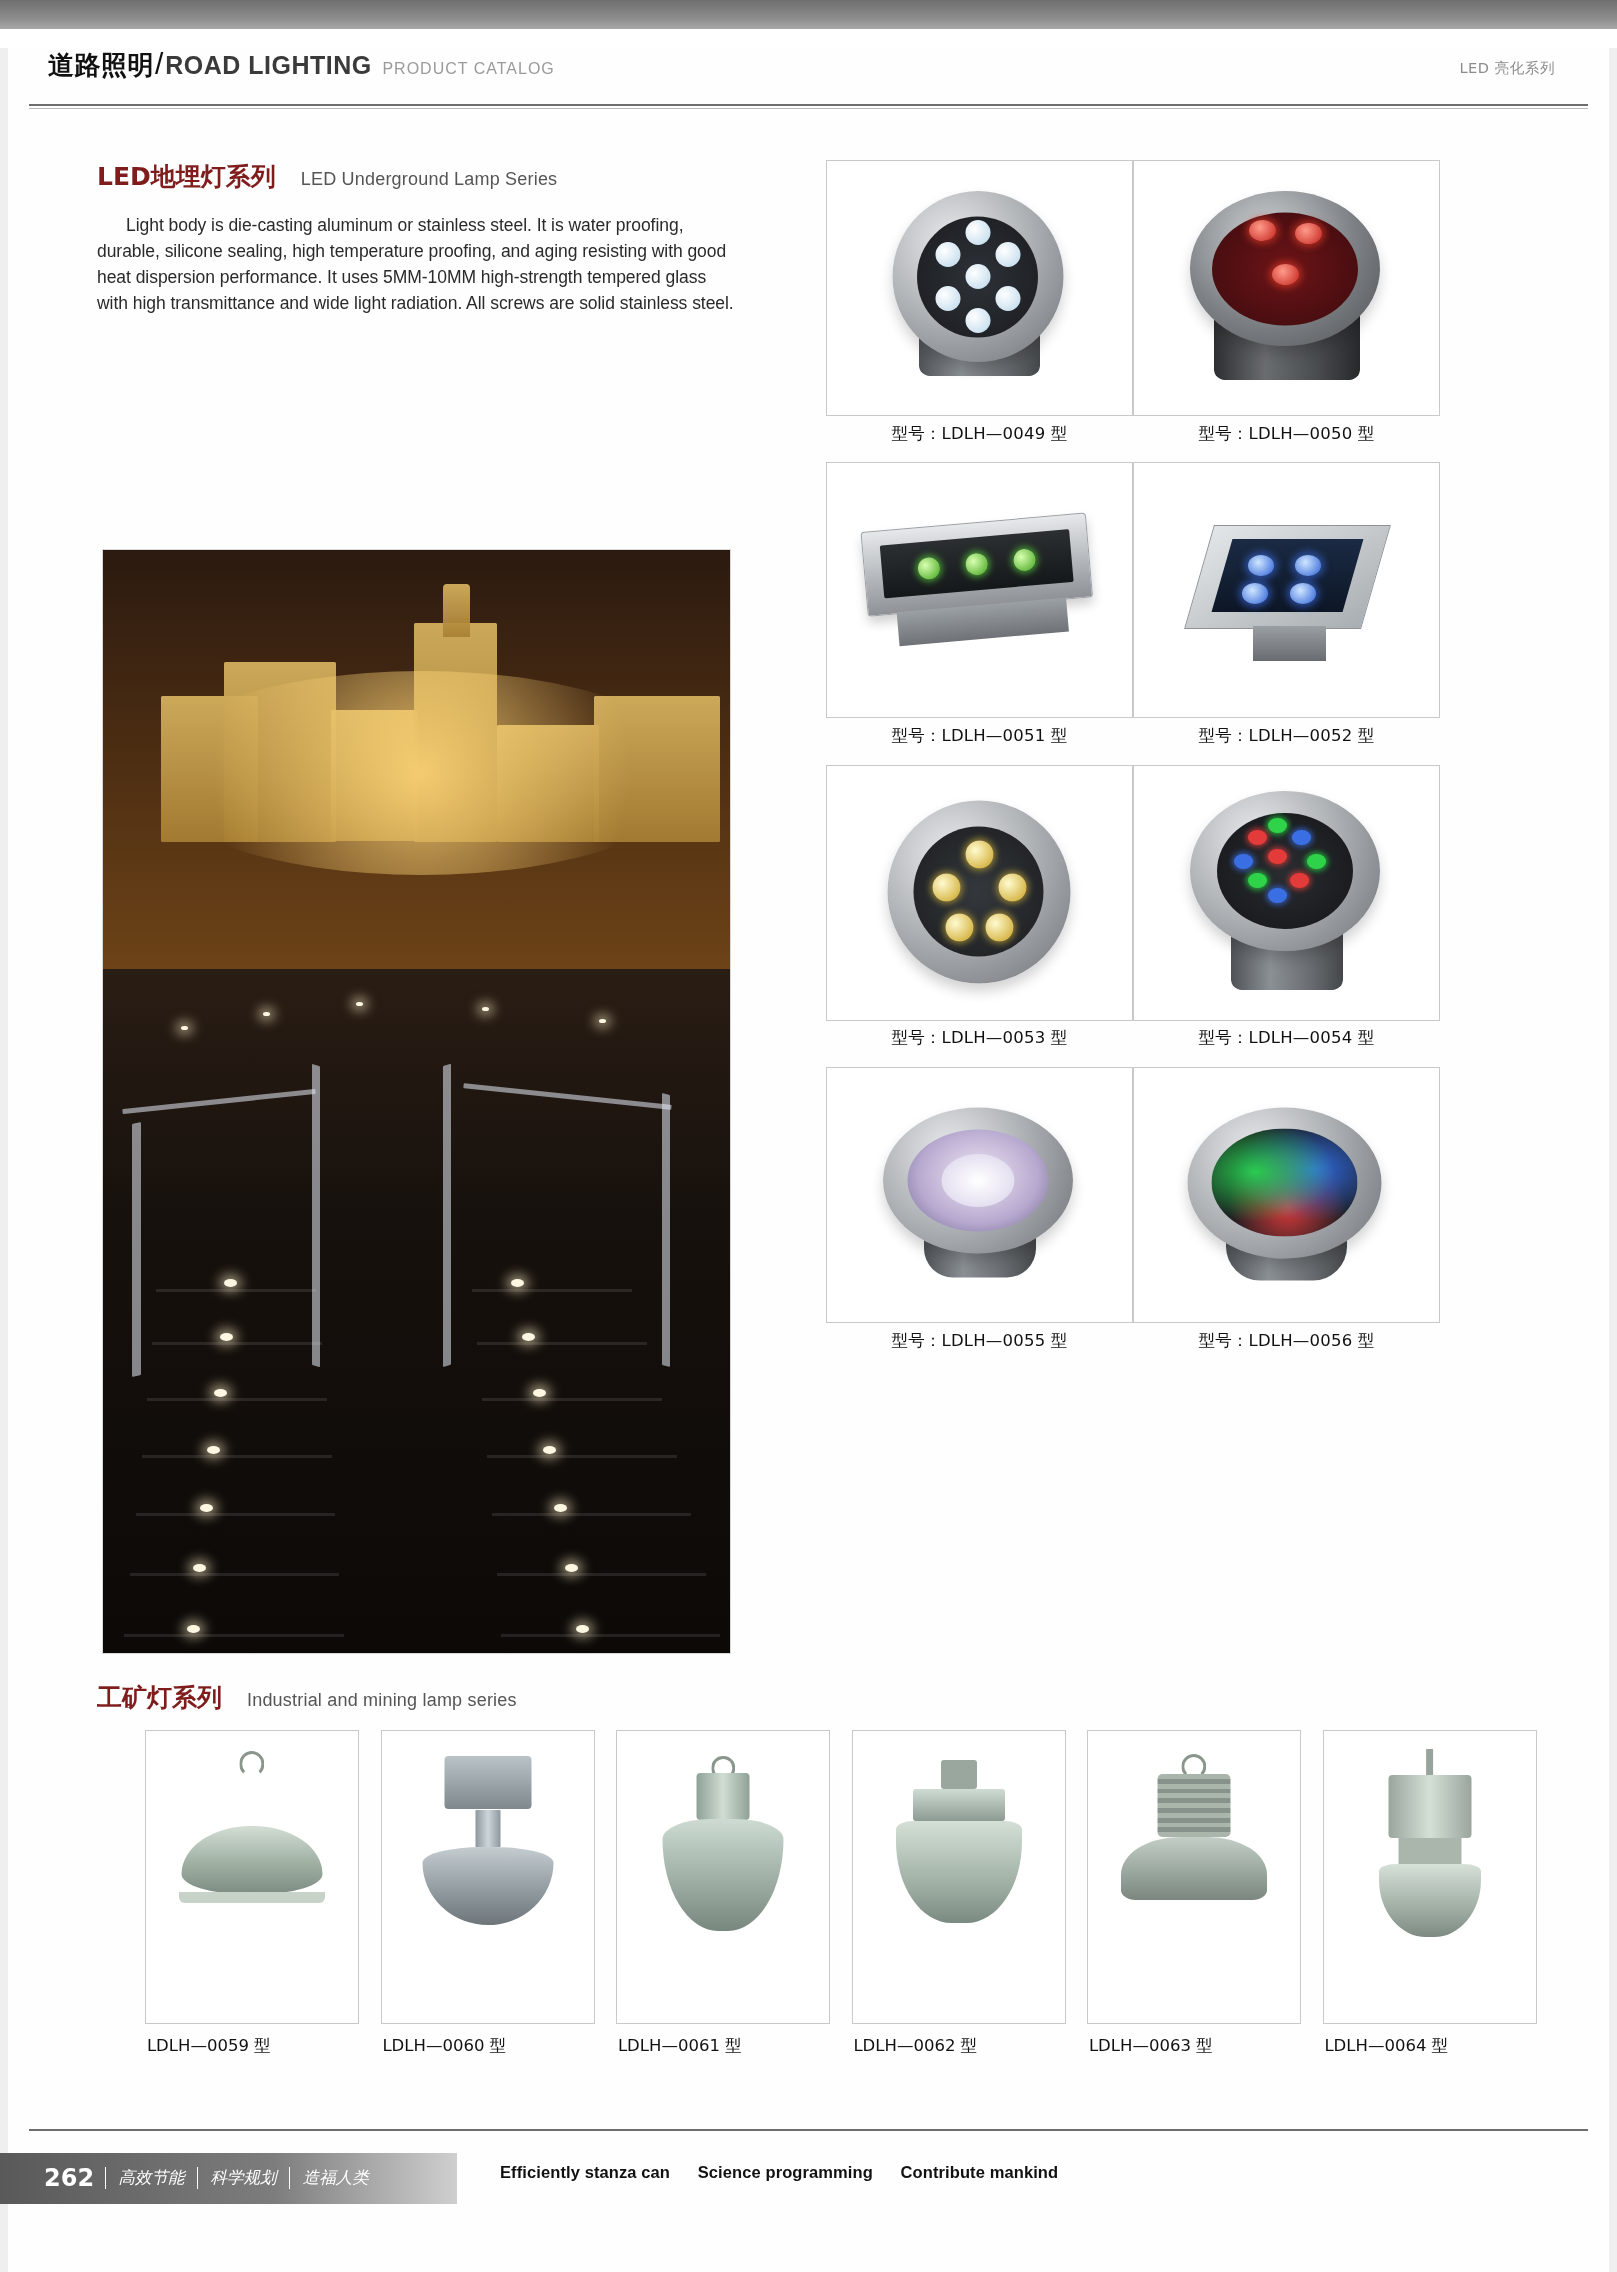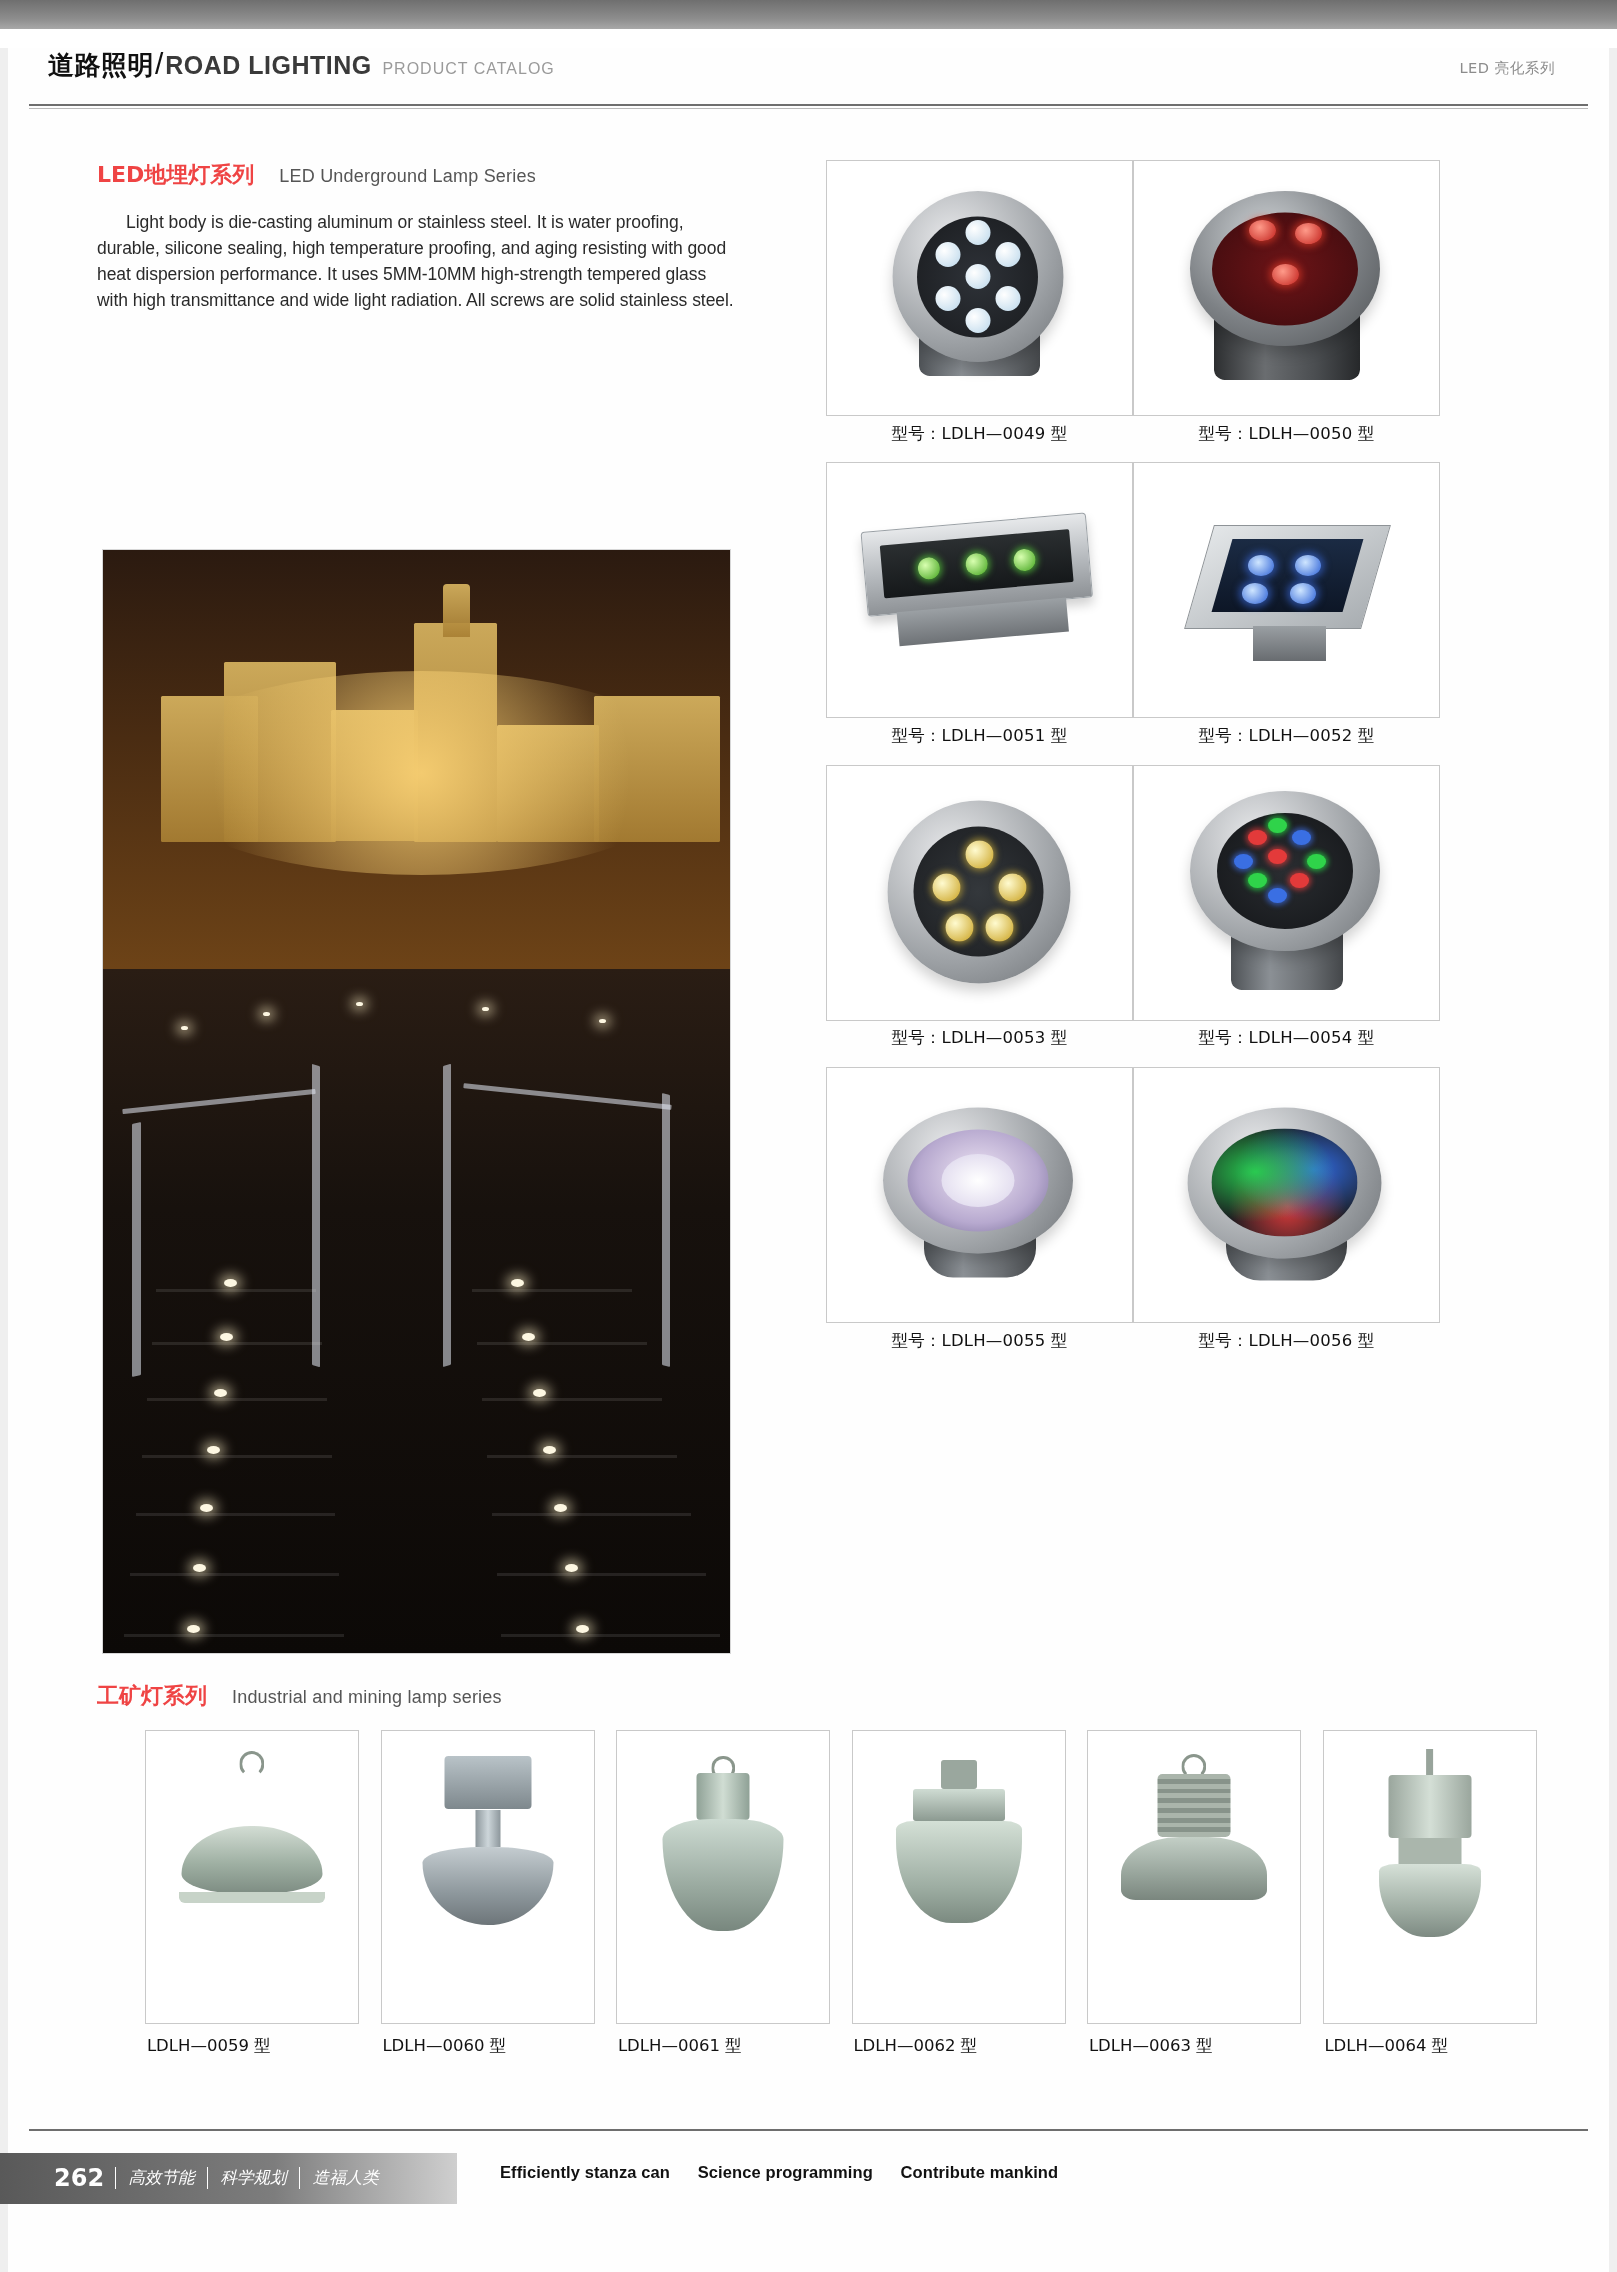--- a/index.html
+++ b/index.html
@@ -122,23 +122,23 @@
     top: 160px;
     width: 661px;
   }
   .section-head {
     display: flex;
     align-items: baseline;
     white-space: nowrap;
   }
   .sh-cn {
     font-family: "DejaVu Sans", sans-serif;
-    font-size: 22px;
+    font-size: 25px;
     font-weight: bold;
-    color: #ef4444;
+    color: #7f1d1d;
     letter-spacing: 0px;
   }
   .sh-en {
     font-size: 18px;
     color: #555555;
     margin-left: 25px;
     letter-spacing: 0.2px;
   }
   .para-cn {
     margin-top: 16.5px;
@@ -346,21 +346,21 @@
   .footer-band {
     position: absolute;
     left: 0;
     top: 2153px;
     width: 457px;
     height: 51px;
     background: linear-gradient(to right, #595959 0%, #7d7d7d 60%, #cfcfcf 100%);
   }
   .footer-inner {
     position: absolute;
-    left: 54px;
+    left: 44px;
     top: 2157px;
     display: flex;
     align-items: center;
     height: 41px;
     white-space: nowrap;
     text-align: center;
   }
   .f-page {
     font-size: 24px;
     font-weight: bold;

